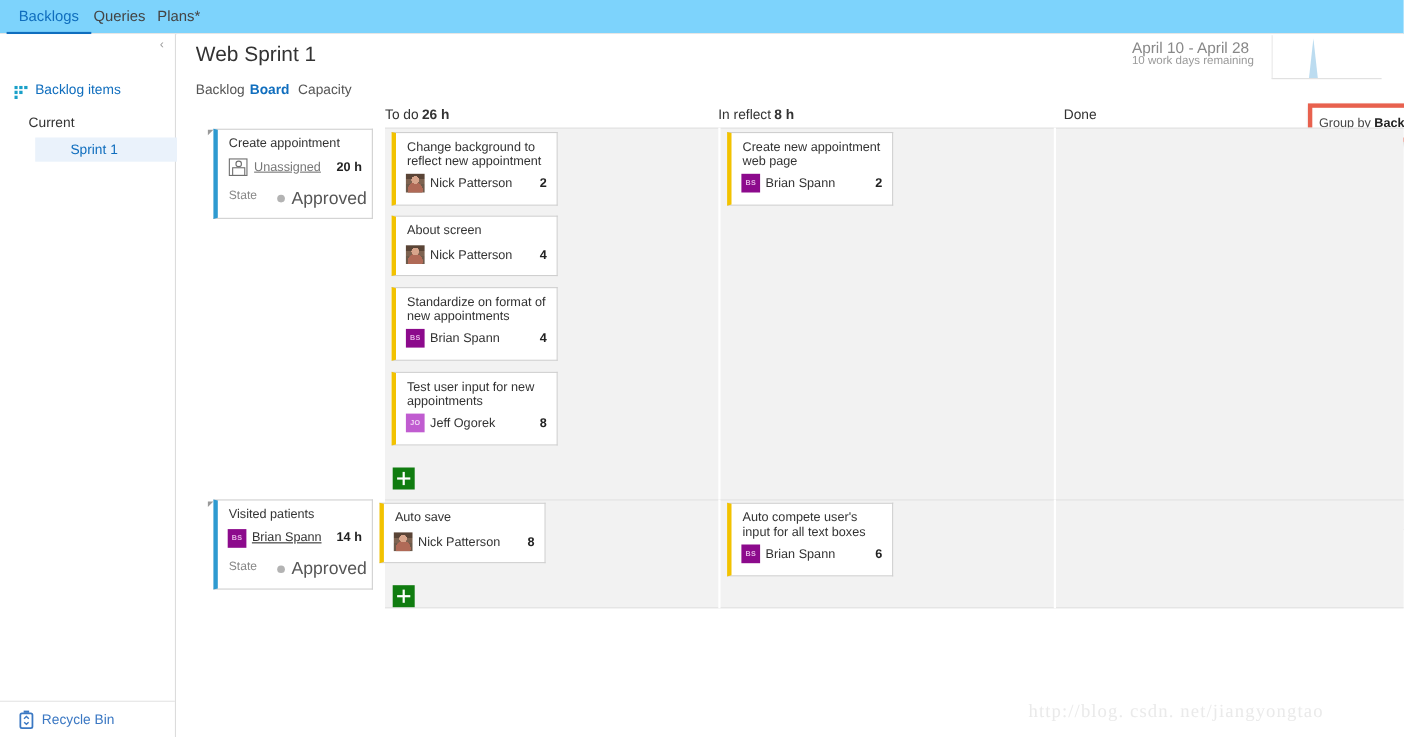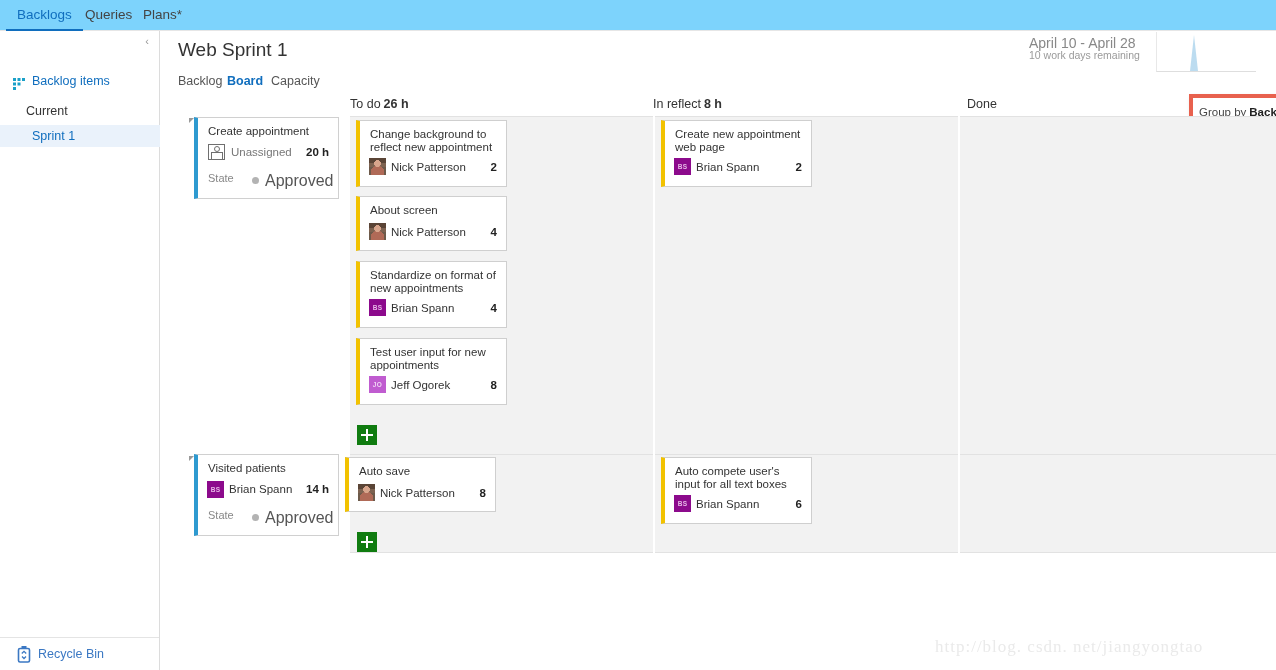--- a/index.html
+++ b/index.html
@@ -40,21 +40,21 @@
     position: absolute; left: 13px; top: 5px; width: 13px; height: 12px;
   }
   .nav-row .nav-lbl { position: absolute; left: 32px; color: #106ebe; }
   .nav-section {
     position: absolute; left: 26px; font-size: 12.5px; color: #333;
   }
   .nav-sprint {
     position: absolute; left: 0; width: 160px; height: 22px;
     font-size: 12.5px; line-height: 22px; cursor: pointer;
   }
-  .nav-sprint.sel { background: #eaf2fb; }
+  .nav-sprint.sel { background: #eaf2fb; margin-left: 32px; }
   .nav-sprint span { position: absolute; left: 32px; color: #106ebe; }
 
   #recycle-sep {
     position: absolute; left: 0; bottom: 32px; width: 159px;
     border-top: 1px solid #e4e4e4;
   }
   #recycle-row {
     position: absolute; left: 0; bottom: 0; width: 159px; height: 32px; cursor: pointer;
   }
   #recycle-row .rb-ico { position: absolute; left: 16px; top: 7px; }
@@ -123,21 +123,21 @@
   .bi-cell { position: absolute; background: #ffffff; }
   .bi-tri {
     position: absolute; width: 0; height: 0;
     border-top: 5px solid #9a9a9a; border-right: 5px solid transparent; cursor: pointer;
   }
   .bi-card {
     position: absolute; background: #fff; border: 1px solid #d0d0d0;
     border-left: 4px solid #2e9ad0; cursor: pointer;
   }
   .bi-title { position: absolute; left: 10px; top: 7px; font-size: 11.5px; color: #333; }
-  .bi-assignee { position: absolute; left: 10px; top: 28px; font-size: 11.5px; color: #777; }
+  .bi-assignee { position: absolute; left: 10px; top: 28px; font-size: 11.5px; color: #777; text-decoration: underline; }
   .bi-hours { position: absolute; right: 9px; top: 28px; font-size: 11.5px; color: #222; font-weight: bold; }
   .bi-statelbl { position: absolute; left: 10px; top: 54px; font-size: 11px; color: #888; }
   .bi-stateval { position: absolute; left: 67px; top: 54px; font-size: 16px; color: #555; }
   .bi-statedot {
     position: absolute; left: 54px; top: 59px; width: 7px; height: 7px;
     border-radius: 50%; background: #b3b3b3;
   }
   .unassigned-ico {
     position: absolute; left: 10px; top: 26px; width: 17px; height: 16px;
     border: 1.5px solid #6f6f6f; background: #fff;

